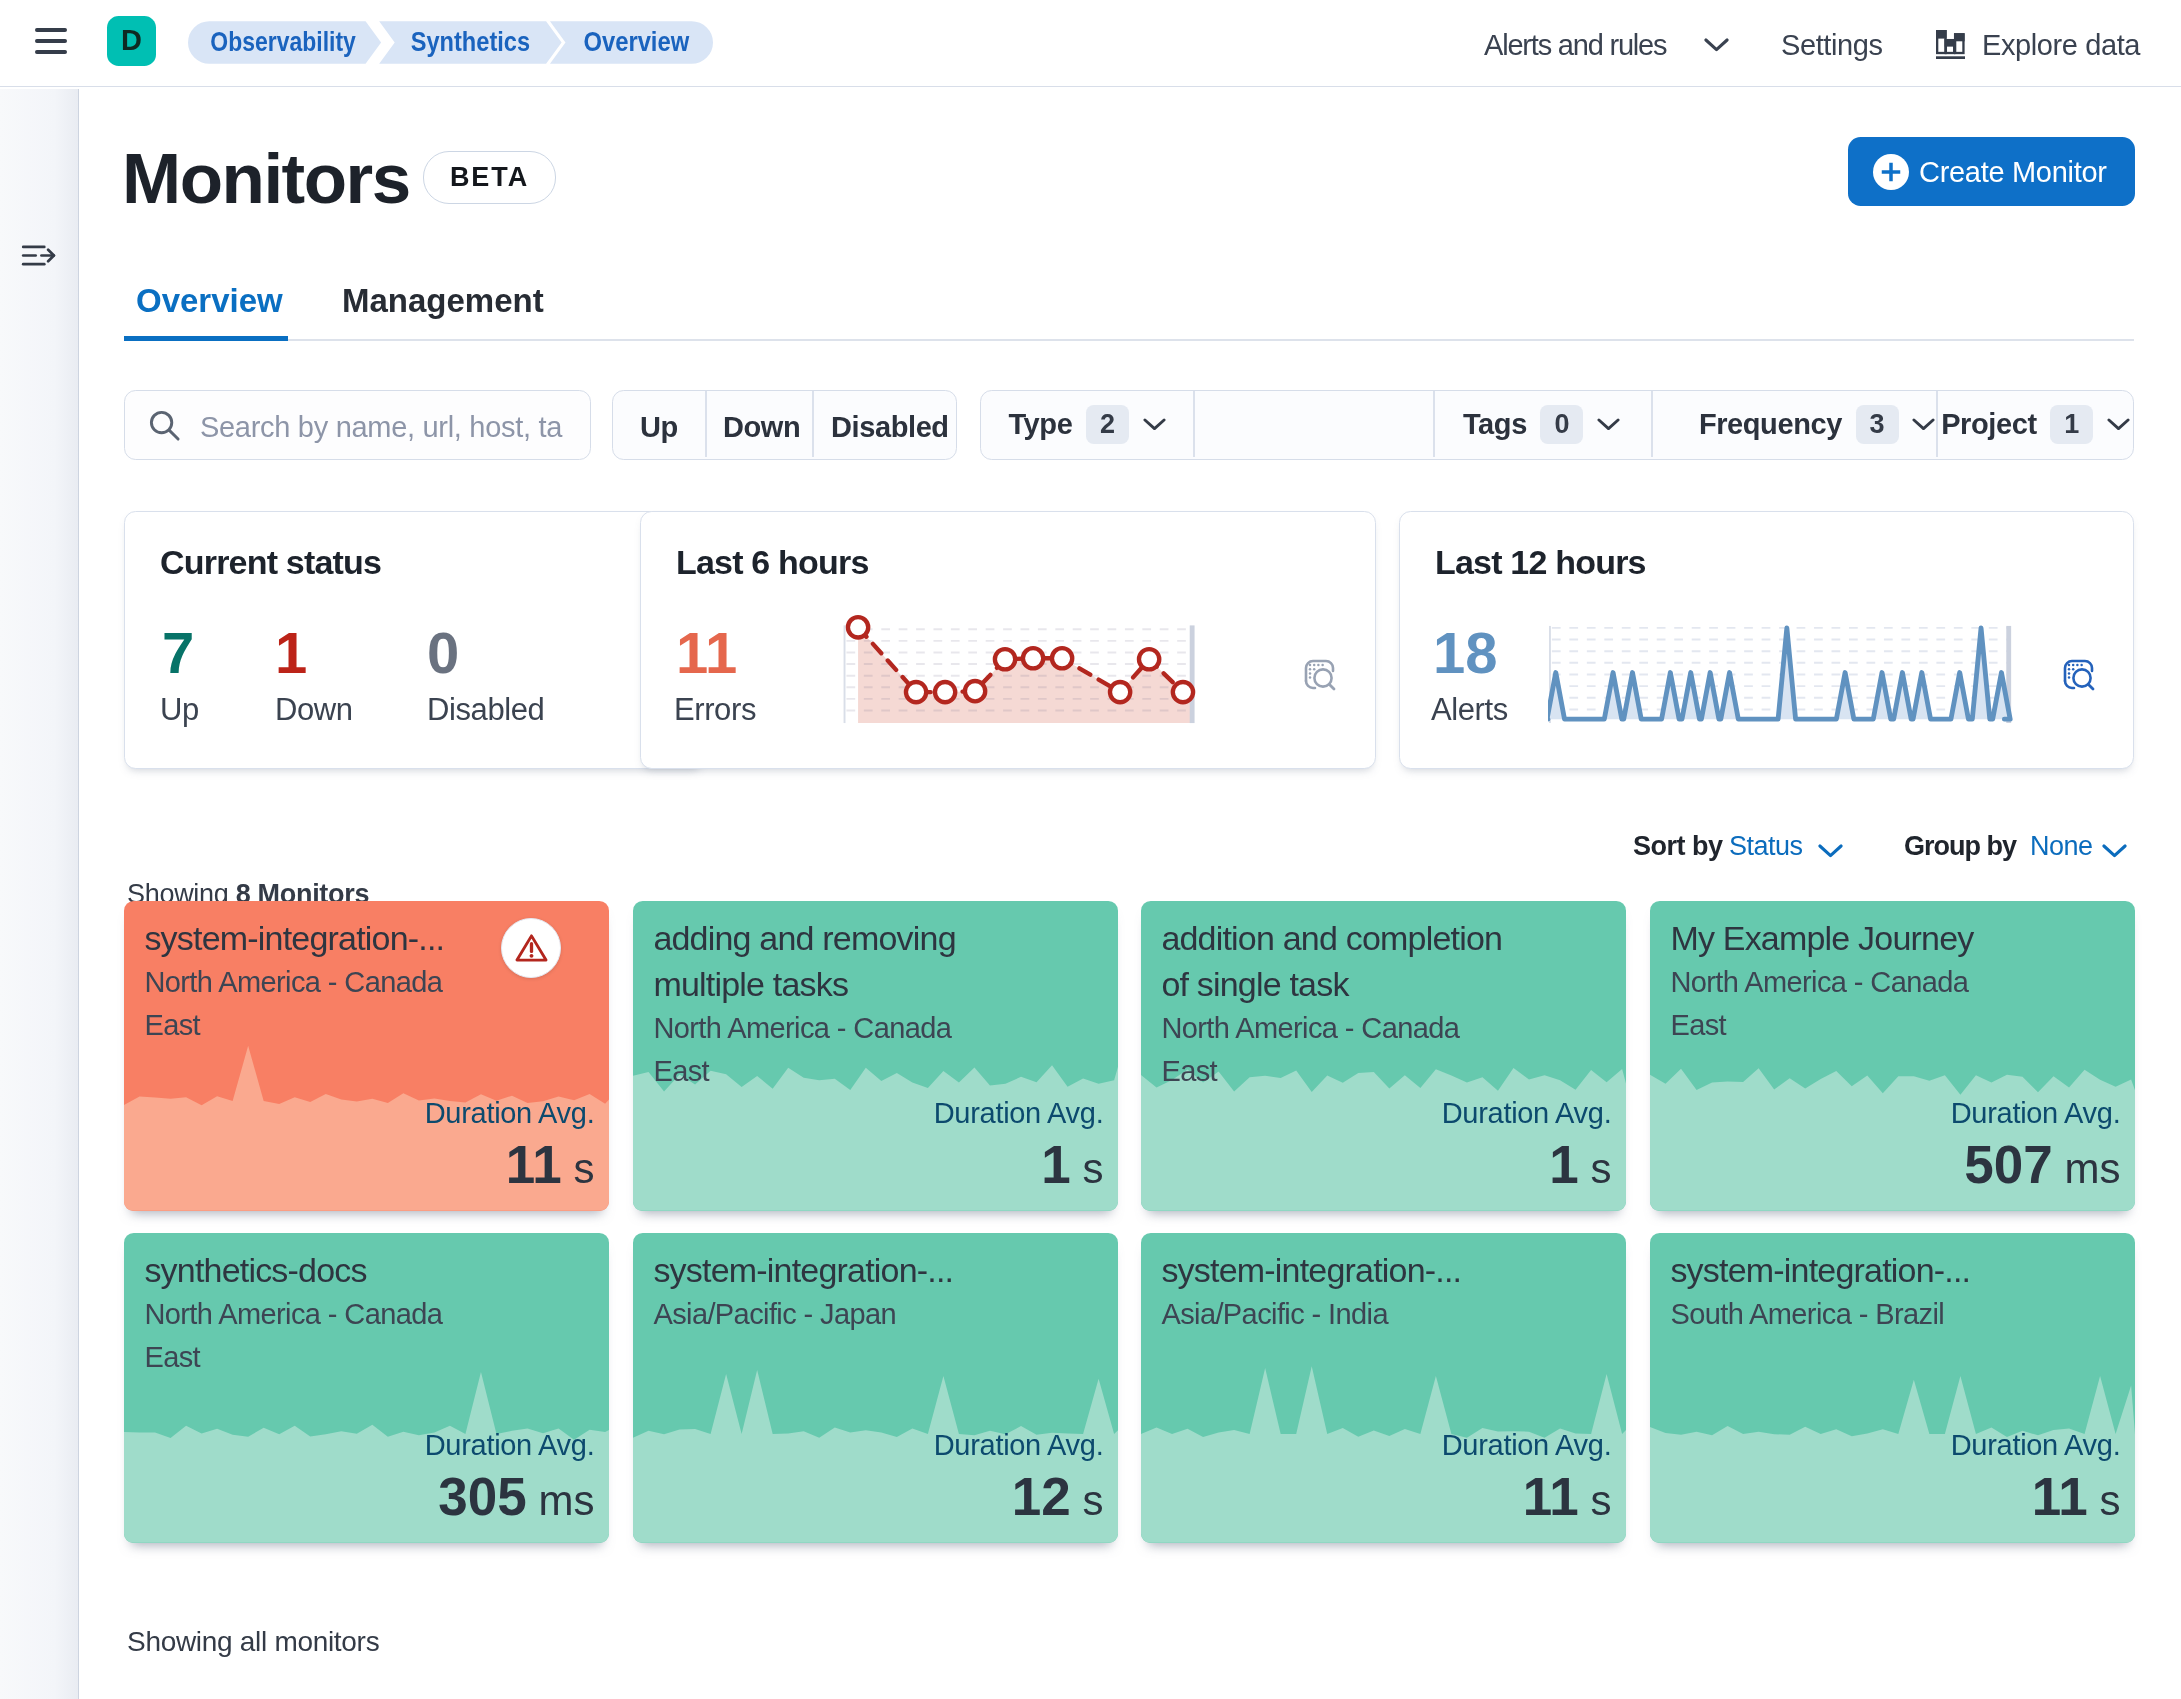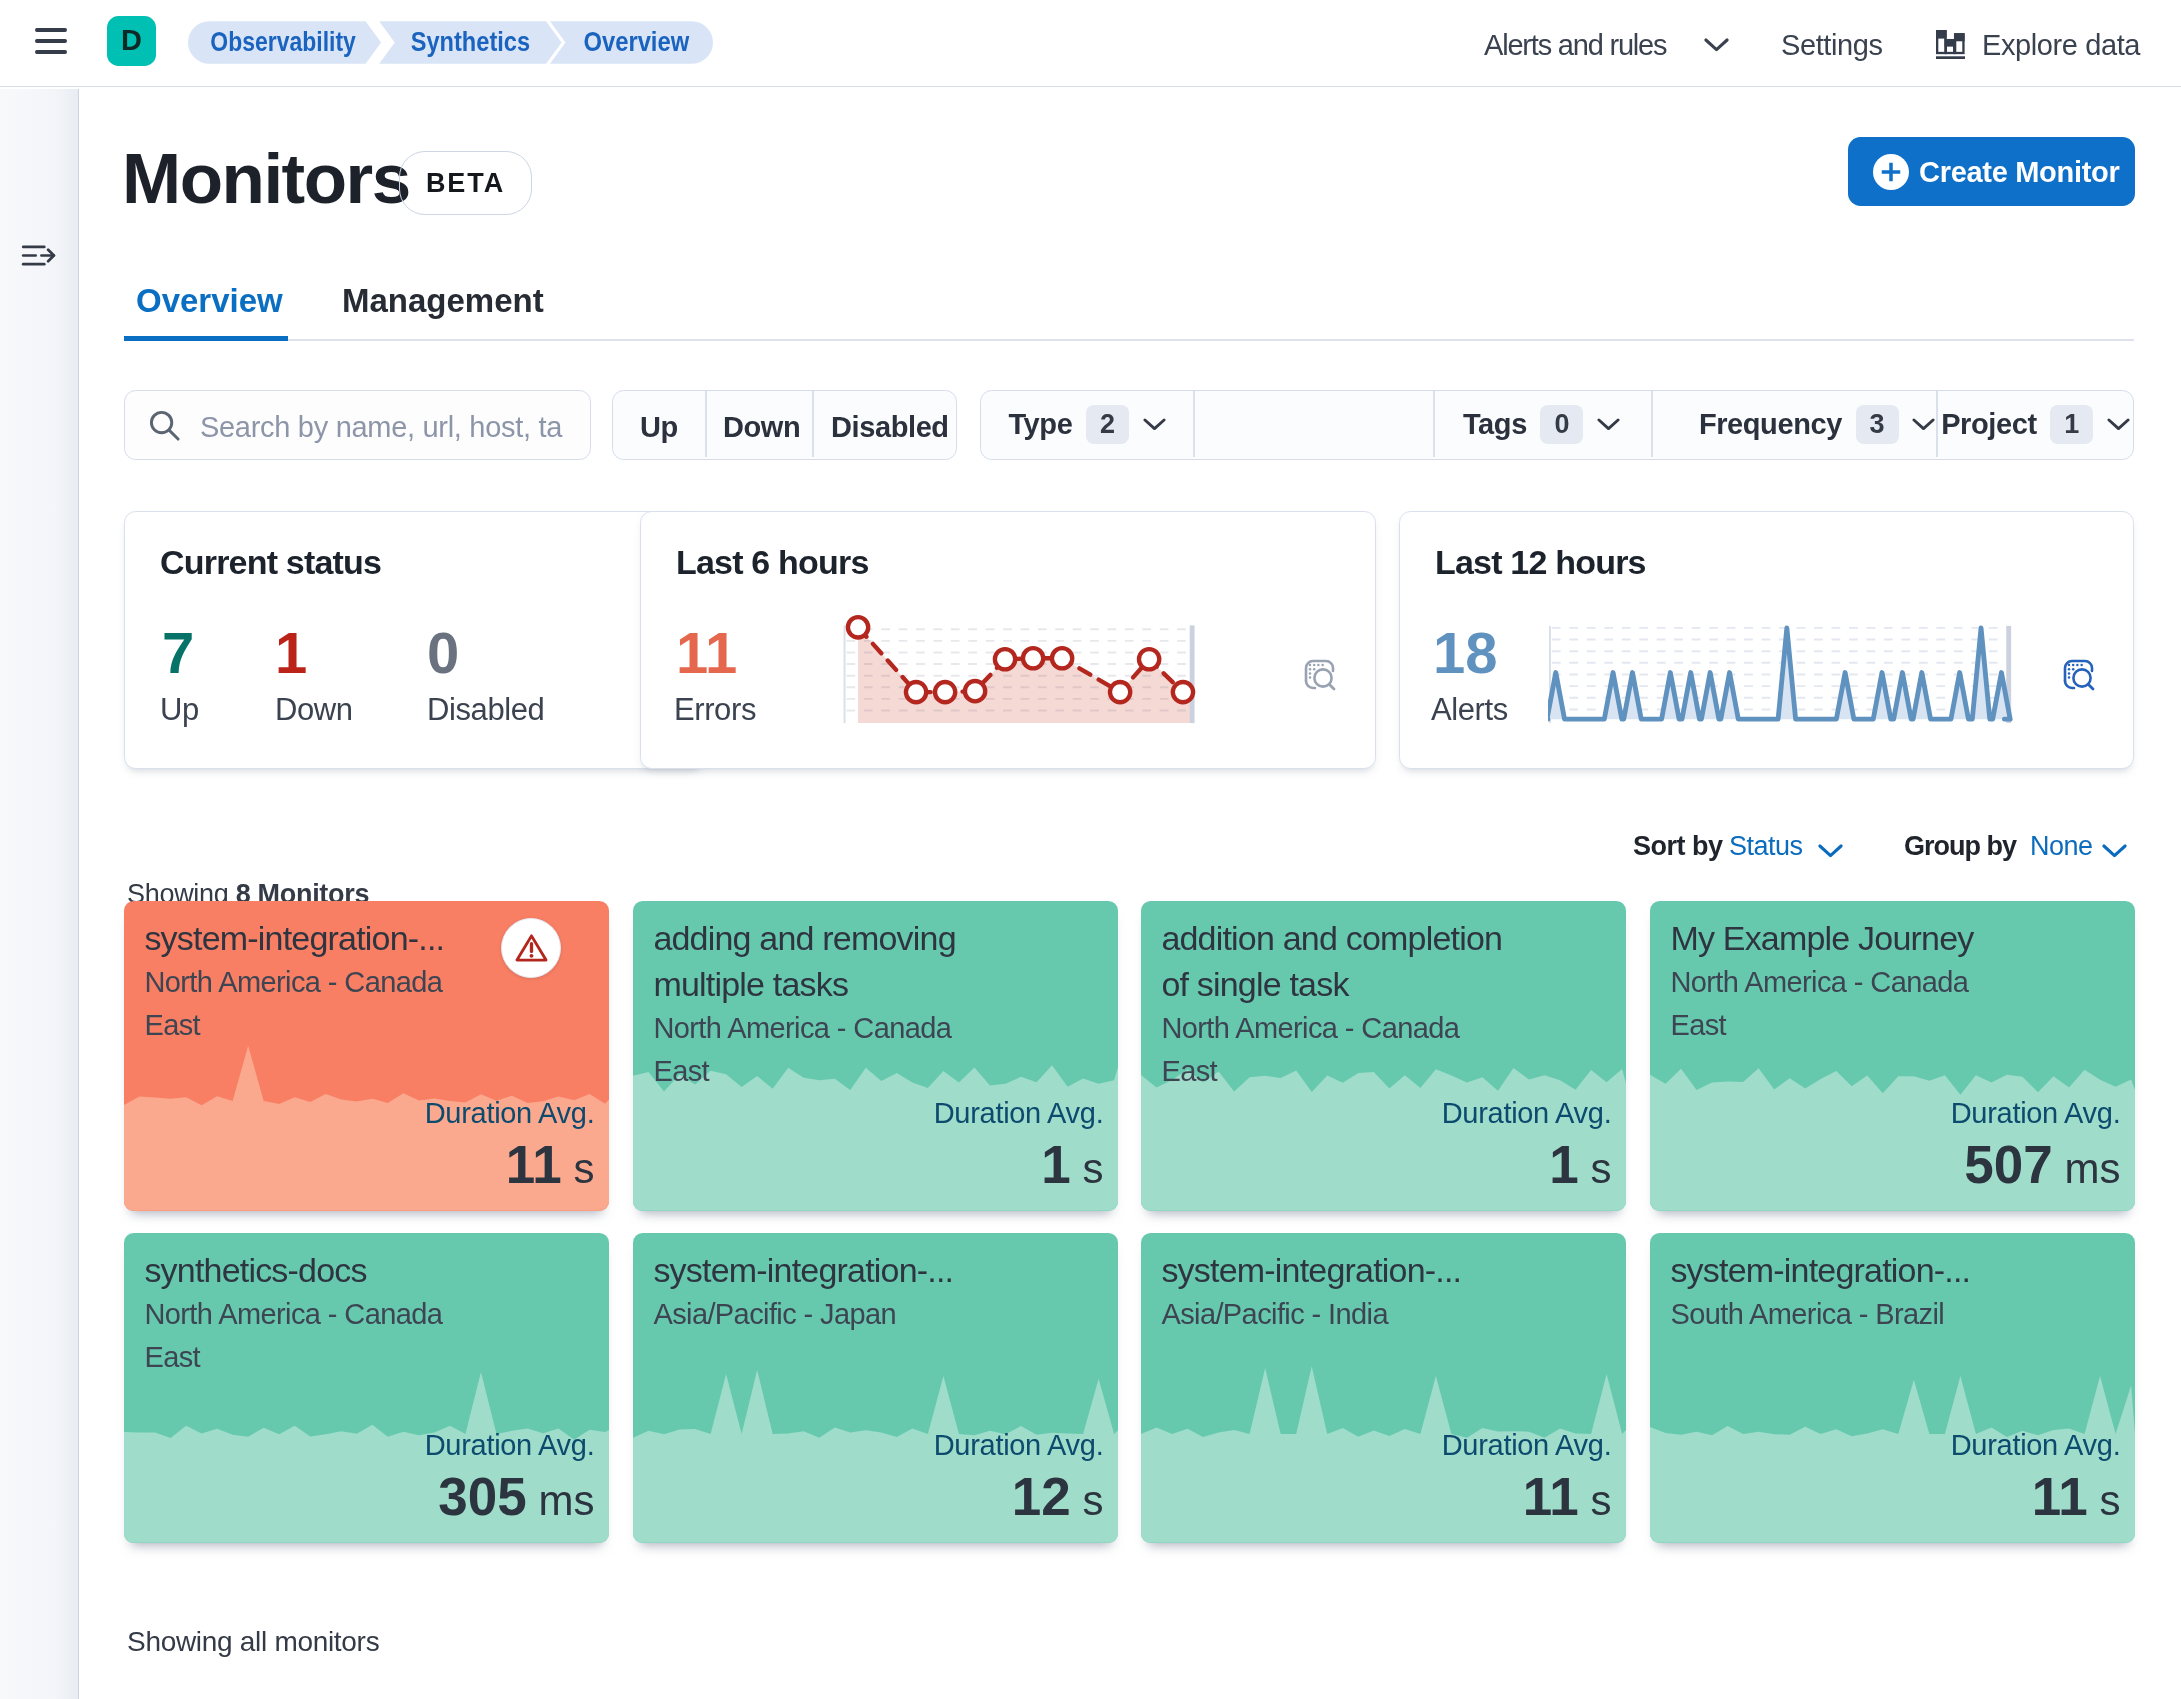--- a/index.html
+++ b/index.html
@@ -13,24 +13,24 @@
 #appd { position:absolute; left:107px; top:15.5px; width:49px; height:50px; border-radius:11.6px;
   background:#00bfb3; color:#0e2a24; font-size:29px; font-weight:700; display:flex; align-items:center; justify-content:center; }
 .toptext { position:absolute; top:29px; font-size:29px; color:#3a4250; font-weight:500; letter-spacing:-0.4px; }
 
 
 #sidebar { position:absolute; left:0; top:89px; width:79px; height:1610px;
   background:linear-gradient(90deg,#f8f9fb 0%,#f3f5f9 70%,#e9ecf2 100%); border-right:1.9px solid #cdd4e0; z-index:20; }
 
 
 #h1 { position:absolute; left:122px; top:138px; font-size:71px; font-weight:700; color:#1d222a; letter-spacing:-1.5px; }
-#beta { position:absolute; left:399px; top:151px; width:133px; height:64px; border:1.9px solid #ccd6e4; border-radius:26px;
+#beta { position:absolute; left:423px; top:151px; width:133px; height:53px; border:1.9px solid #ccd6e4; border-radius:26px;
   display:flex; align-items:center; justify-content:center; font-size:27px; font-weight:700; letter-spacing:1.9px; color:#14171c; }
 #createbtn { position:absolute; left:1848px; top:137px; width:287px; height:69px; border-radius:12.6px; background:#0e70c8; }
-#createbtn .txt { position:absolute; left:71px; top:19.4px; font-size:29px; font-weight:700; color:#fff; letter-spacing:-0.3px; }
+#createbtn .txt { position:absolute; left:71px; top:19.4px; font-size:29px; font-weight:400; color:#fff; letter-spacing:-0.3px; }
 
 
 .tab { position:absolute; top:282px; font-size:33px; font-weight:700; }
 #tabline { position:absolute; left:288px; top:339px; width:1846px; height:1.9px; background:#dde2eb; }
 #tabblue { position:absolute; left:124px; top:336px; width:164px; height:4.9px; background:#0a6fc2; }
 
 
 .ctrl { position:absolute; top:390px; height:70px; border:1.9px solid #d6dde9; border-radius:11.6px; background:#fbfcfe; }
 #search { left:124px; width:467px; background:#fdfdfe; }
 #search .ph { position:absolute; left:75px; top:20.4px; font-size:29px; color:#8d95a8; white-space:nowrap; overflow:hidden; width:375px; letter-spacing:-0.3px; }

